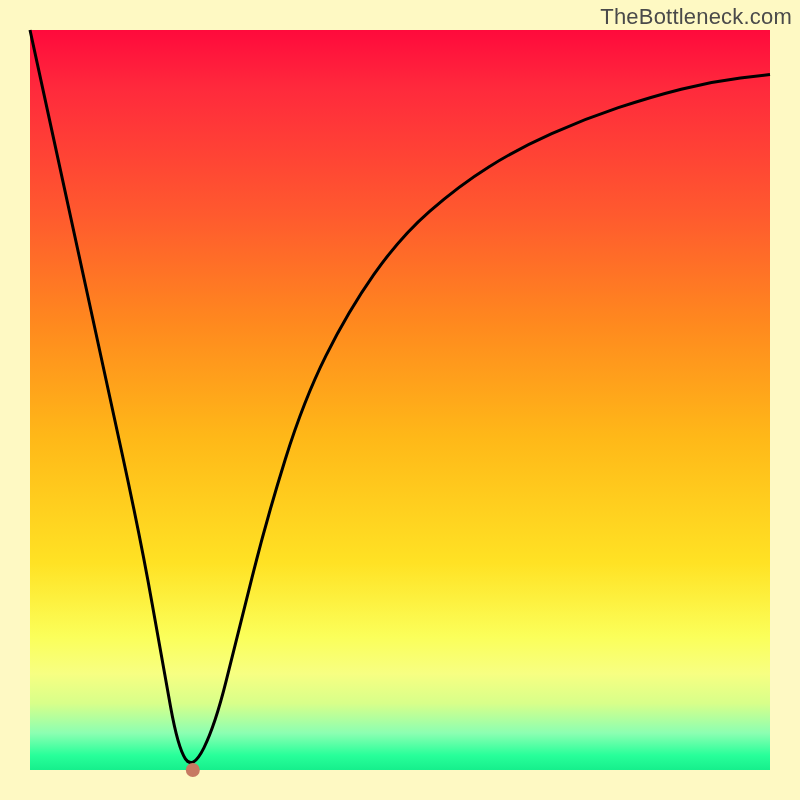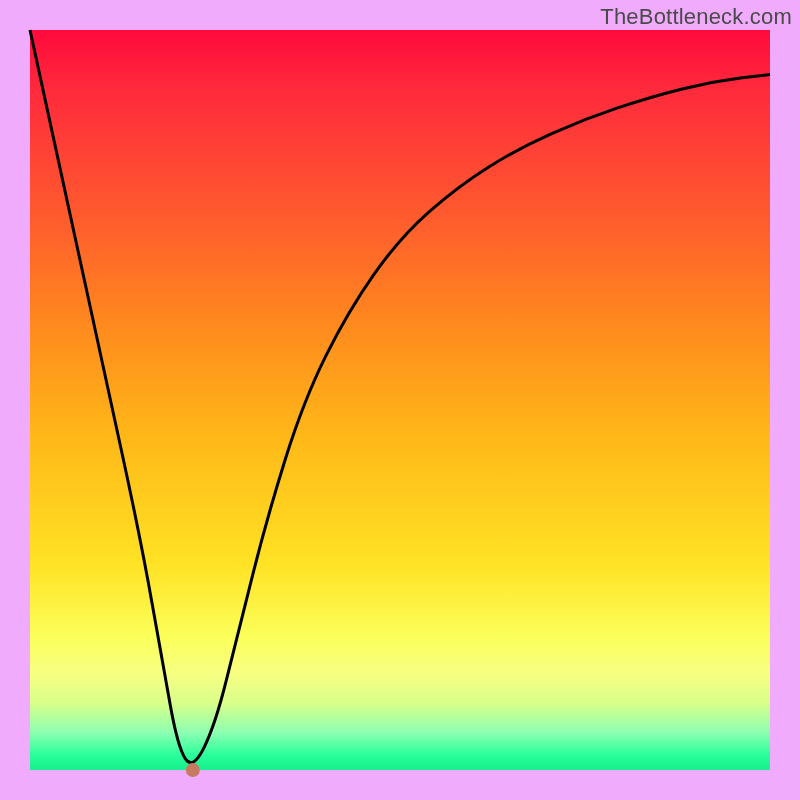--- a/index.html
+++ b/index.html
@@ -7,21 +7,21 @@
     padding: 0;
     width: 800px;
     height: 800px;
     background: #000;
     font-family: Arial, Helvetica, sans-serif;
   }
   .chart-frame {
     position: relative;
     width: 800px;
     height: 800px;
-    background: #f0abfc;
+    background: #fef9c3;
   }
   .plot-area {
     position: absolute;
     left: 30px;
     top: 30px;
     width: 740px;
     height: 740px;
     
     background: linear-gradient(
       to bottom,

